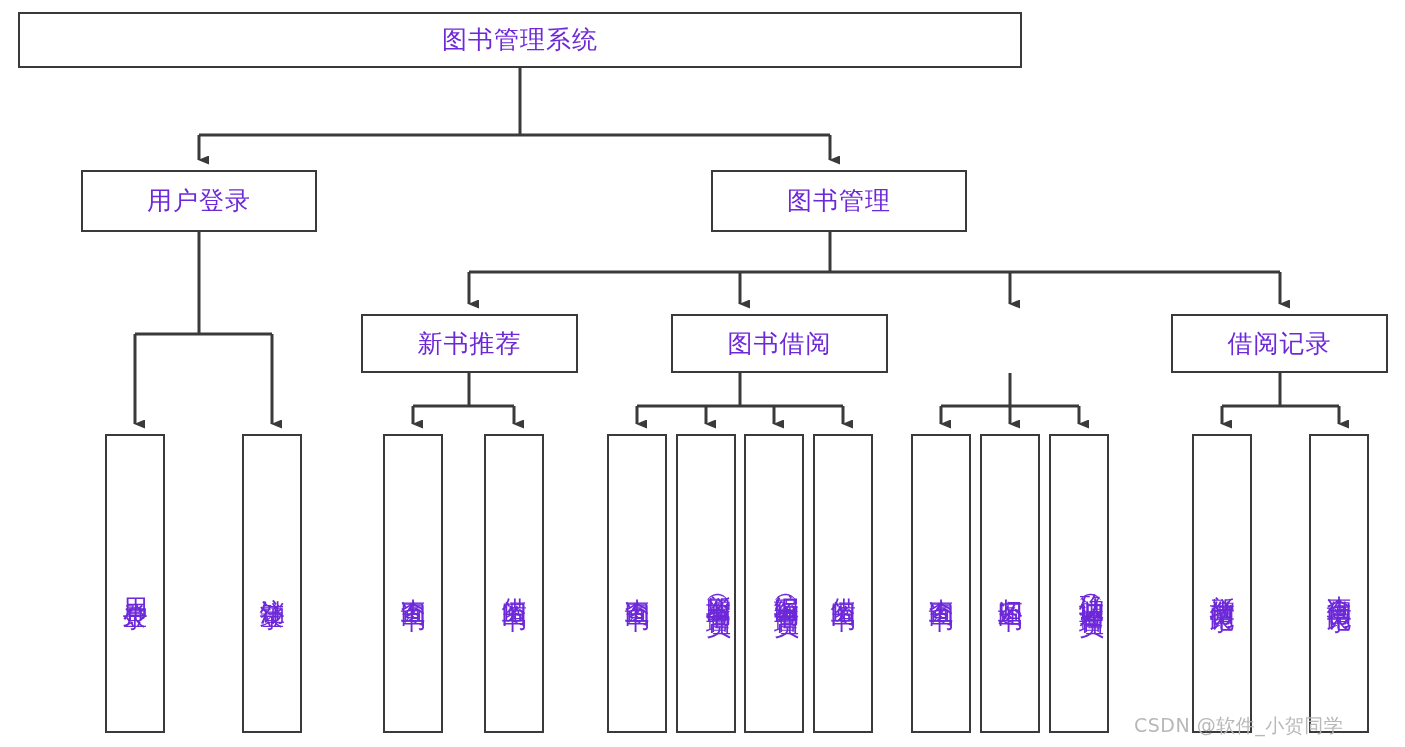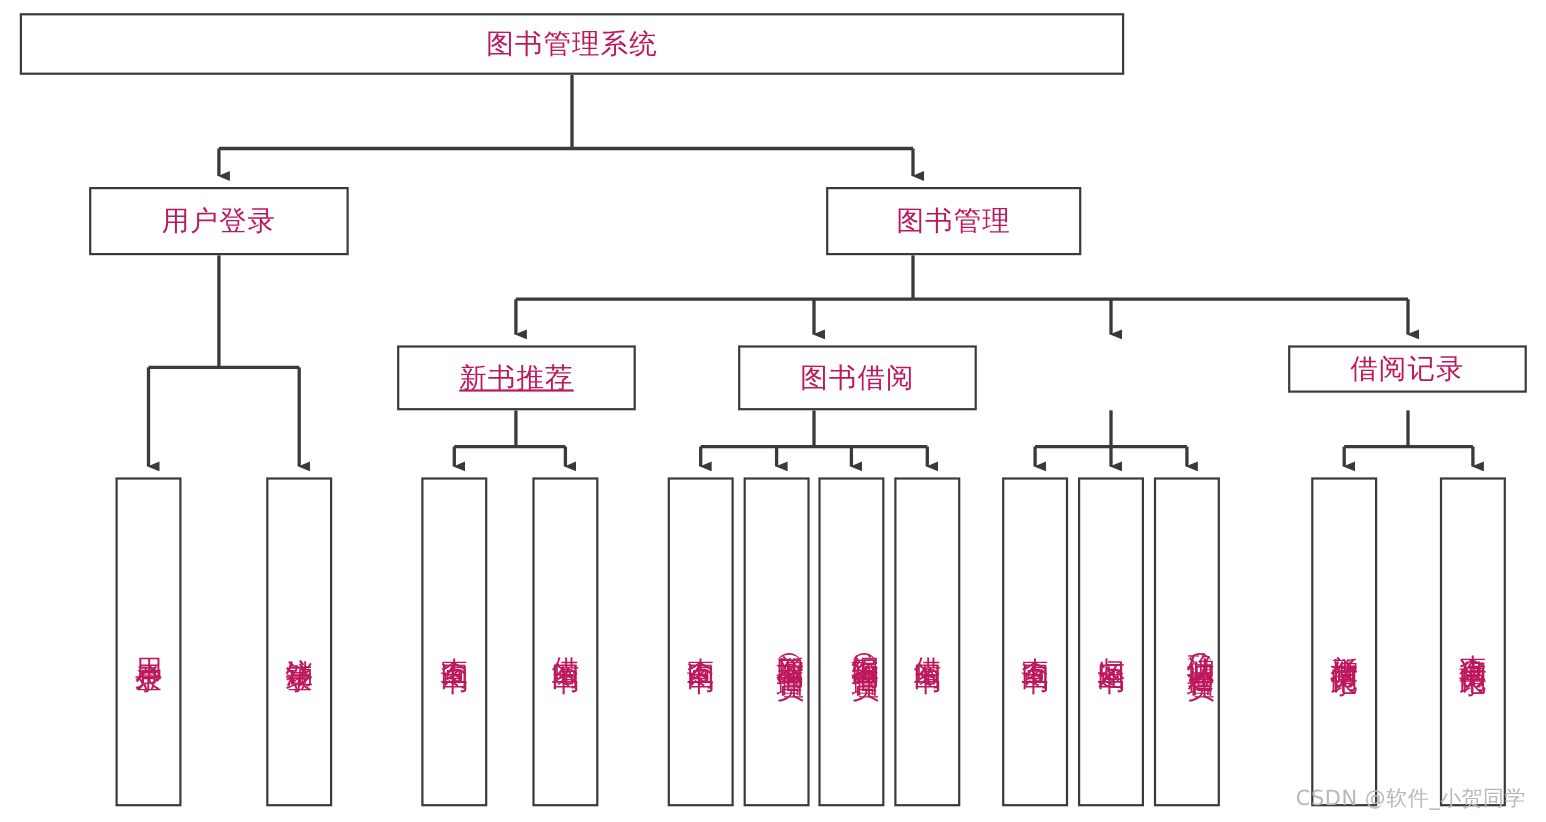--- a/index.html
+++ b/index.html
@@ -18,21 +18,21 @@
     overflow: hidden;
   }
   .node {
     position: absolute;
     box-sizing: border-box;
     border: 2.5px solid #3a3a3a;
     background: #ffffff;
     display: flex;
     align-items: center;
     justify-content: center;
-    color: #be185d;
+    color: #6d28d9;
   }
   .node-h {
     font-size: 25px;
     line-height: 1.2;
     letter-spacing: 1px;
     white-space: nowrap;
   }
   .node-v {
     writing-mode: vertical-rl;
     text-orientation: upright;
@@ -122,31 +122,31 @@
     </g>
   </svg>
 
   <div class="node node-h" style="left:18px; top:12px; width:1004px; height:56px;">
     <span>图书管理系统</span>
   </div>
 
   <div class="node node-h" style="left:81px; top:170px; width:236px; height:62px;">
     <span>用户登录</span>
   </div>
-  <div class="node node-h" style="left:711px; top:170px; width:232px; height:62px;margin-left:40px;">
+  <div class="node node-h" style="left:711px; top:170px; width:256px; height:62px;">
     <span>图书管理</span>
   </div>
 
-  <div class="node node-h" style="left:361px; top:314px; width:217px; height:59px;text-decoration:underline;">
+  <div class="node node-h" style="left:361px; top:314px; width:217px; height:59px;">
     <span>新书推荐</span>
   </div>
   <div class="node node-h" style="left:631px; top:314px; width:217px; height:59px;margin-left:40px;">
     <span>图书借阅</span>
   </div>
-  <div class="node node-h" style="left:1171px; top:314px; width:217px; height:43px;text-align:center;">
+  <div class="node node-h" style="left:1171px; top:314px; width:217px; height:59px;text-align:center;">
     <span>借阅记录</span>
   </div>
 
   <div class="node node-v center-v" style="left:105px; top:434px; width:60px; height:299px;">
     <span>用户登录</span>
   </div>
   <div class="node node-v center-v" style="left:242px; top:434px; width:60px; height:299px;">
     <span>注销登录</span>
   </div>
 
@@ -180,15 +180,15 @@
     <span>确认归还（管理员）</span>
   </div>
 
   <div class="node node-v center-v" style="left:1192px; top:434px; width:60px; height:299px;">
     <span>新增借阅记录</span>
   </div>
   <div class="node node-v center-v" style="left:1309px; top:434px; width:60px; height:299px;">
     <span>查询借阅记录</span>
   </div>
 
-  <div class="watermark" style="left:1134px; top:713px;margin-left:44px;">CSDN @软件_小贺同学</div>
+  <div class="watermark" style="left:1134px; top:713px;">CSDN @软件_小贺同学</div>
 
 </div>
 
 </body></html>

